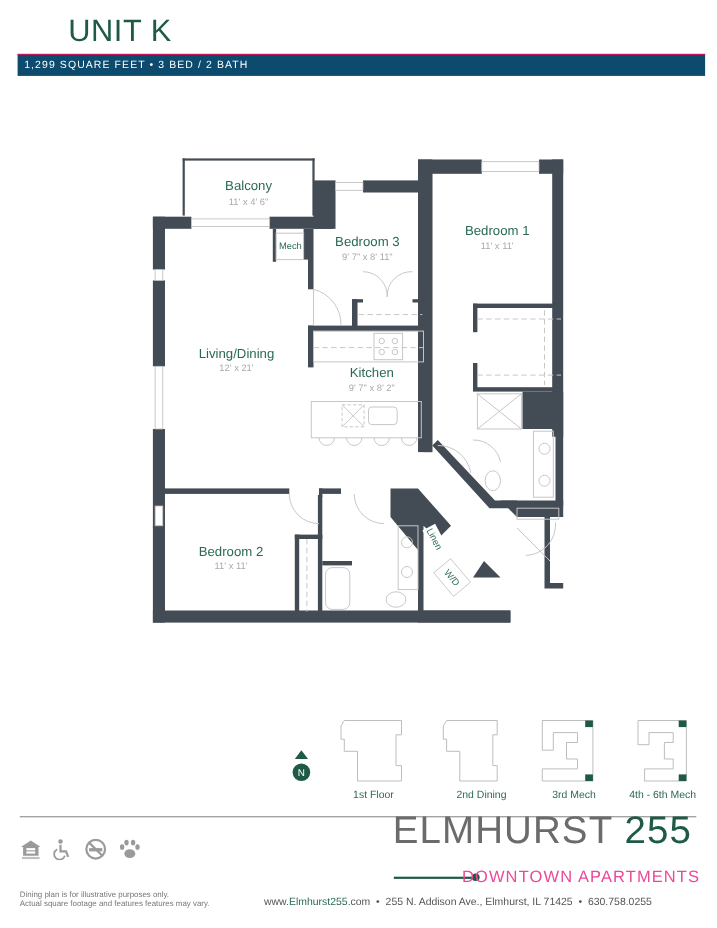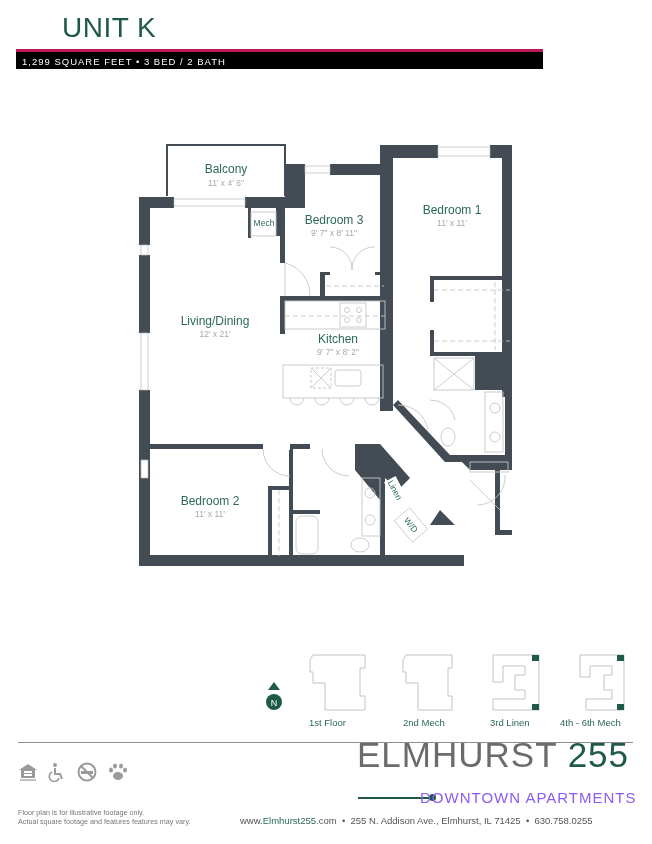--- a/index.html
+++ b/index.html
@@ -1,34 +1,34 @@
 <!DOCTYPE html>
 <html><head>
 <meta charset="utf-8">
 <style>
   html, body { margin: 0; padding: 0; background: #ffffff; }
   body { width: 652px; height: 844px; position: relative; overflow: hidden;
          font-family: "Liberation Sans", "DejaVu Sans", sans-serif; }
   .title { position: absolute; left: 18px; top: 14px; font-size: 28px; color: #1f5a45;
            letter-spacing: 0.5px; font-weight: 400; line-height: 1; margin-left: 44px; }
-  .specbar { position: absolute; left: 16px; top: 49px; width: 527px; height: 20px;
-             background: #000000; border-top: 3px solid #be185d; box-sizing: border-box; }
+  .specbar { position: absolute; left: 16px; top: 49px; width: 625px; height: 20px;
+             background: #0c4a6e; border-top: 1px solid #be185d; box-sizing: border-box; }
   .specbar span { position: absolute; left: 6px; top: 4px; font-size: 9.5px; color: #ffffff;
                   letter-spacing: 1px; }
   .plan { position: absolute; left: 0; top: 0; }
   .room-label { font-family: "Liberation Sans", "DejaVu Sans", sans-serif; fill: #2b6a52; font-size: 12px; }
   .room-dim { font-family: "Liberation Sans", "DejaVu Sans", sans-serif; fill: #a9a9a9; font-size: 8.5px; }
   .small-label { font-family: "Liberation Sans", "DejaVu Sans", sans-serif; fill: #2b6a52; font-size: 8.5px; }
-  .floor-label { position: absolute; font-size: 9.5px; color: #2b6a52; top: 717px; }
+  .floor-label { position: absolute; font-size: 9.5px; color: #2b6a52; top: 717px; margin-left: 12px; }
   .hr { position: absolute; left: 18px; top: 742px; width: 615px; height: 1px; background: #8d8d8d; }
   .icons { position: absolute; left: 18px; top: 762px; display: flex; gap: 9px; }
   .disclaimer { position: absolute; left: 18px; top: 808px; font-size: 7.2px; color: #777; line-height: 9px; }
   .brand1 { position: absolute; left: 357px; top: 737px; font-size: 35px; color: #6b6b6b; letter-spacing: 1px; line-height: 1; }
   .brand1 .num { color: #1f5a45; }
-  .brand2 { position: absolute; left: 420px; top: 790px; font-size: 15px; color: #8b5cf6; letter-spacing: 1px; line-height: 1; }
+  .brand2 { position: absolute; left: 420px; top: 790px; font-size: 15px; color: #ec4899; letter-spacing: 1px; line-height: 1; }
   .brand-line { position: absolute; left: 358px; top: 797px; width: 75px; height: 1.5px; background: #1f5a45; }
   .brand-dot { position: absolute; left: 429px; top: 794px; width: 7px; height: 7px; border-radius: 50%; background: #1f5a45; }
   .contact { position: absolute; left: 240px; top: 815px; font-size: 9.5px; color: #555; white-space: nowrap; }
   .contact .url { color: #555; }
   .contact .url b { color: #2b6a52; font-weight: 400; }
 </style>
 </head>
 <body>
 
 <div class="title">UNIT K</div>
@@ -215,22 +215,22 @@
     <rect x="532" y="704" width="7" height="6" fill="#1f5a45" stroke="none"></rect>
   </g>
   <g fill="none" stroke="#bcbcbc" stroke-width="0.9">
     <path d="M580,655 L624,655 L624,710 L586,710 L586,699 L612,699 L612,690 L604,690 L604,675 L612,675 L612,666 L590,666 L590,677 L580,677 Z"></path>
     <rect x="617" y="655" width="7" height="6" fill="#1f5a45" stroke="none"></rect>
     <rect x="617" y="704" width="7" height="6" fill="#1f5a45" stroke="none"></rect>
   </g>
 </svg>
 
 <div class="floor-label" style="left:309px">1st Floor</div>
-<div class="floor-label" style="left:403px">2nd Mech</div>
-<div class="floor-label" style="left:490px">3rd Linen</div>
+<div class="floor-label" style="left:403px">2nd Dining</div>
+<div class="floor-label" style="left:490px">3rd Mech</div>
 <div class="floor-label" style="left:560px">4th - 6th Mech</div>
 
 <div class="hr"></div>
 
 <div class="icons">
   <svg width="20" height="20" viewBox="0 0 20 20">
     <polygon points="10,2 1,8 3,8 3,16 17,16 17,8 19,8" fill="#9a9a9a"></polygon>
     <rect x="6" y="9" width="8" height="2" fill="#fff"></rect>
     <rect x="6" y="12" width="8" height="2" fill="#fff"></rect>
     <rect x="2" y="17" width="16" height="2" fill="#c0c0c0"></rect>
@@ -248,21 +248,21 @@
   <svg width="22" height="20" viewBox="0 0 22 20">
     <ellipse cx="11" cy="14" rx="5" ry="4" fill="#9a9a9a"></ellipse>
     <ellipse cx="4" cy="8" rx="2" ry="2.6" fill="#9a9a9a"></ellipse>
     <ellipse cx="8" cy="4" rx="2" ry="2.6" fill="#9a9a9a"></ellipse>
     <ellipse cx="14" cy="4" rx="2" ry="2.6" fill="#9a9a9a"></ellipse>
     <ellipse cx="18" cy="8" rx="2" ry="2.6" fill="#9a9a9a"></ellipse>
   </svg>
 </div>
 
 <div class="disclaimer">
-  <div>Floor plan is for illustrative footage only.</div>
+  <div>Dining plan is for illustrative purposes only.</div>
   <div>Actual square footage and features features may vary.</div>
 </div>
 
 <div class="brand1">
   <span>ELMHURST</span>
   <span class="num">255</span>
 </div>
 <div class="brand-line"></div>
 <div class="brand-dot"></div>
 <div class="brand2">DOWNTOWN APARTMENTS</div>

